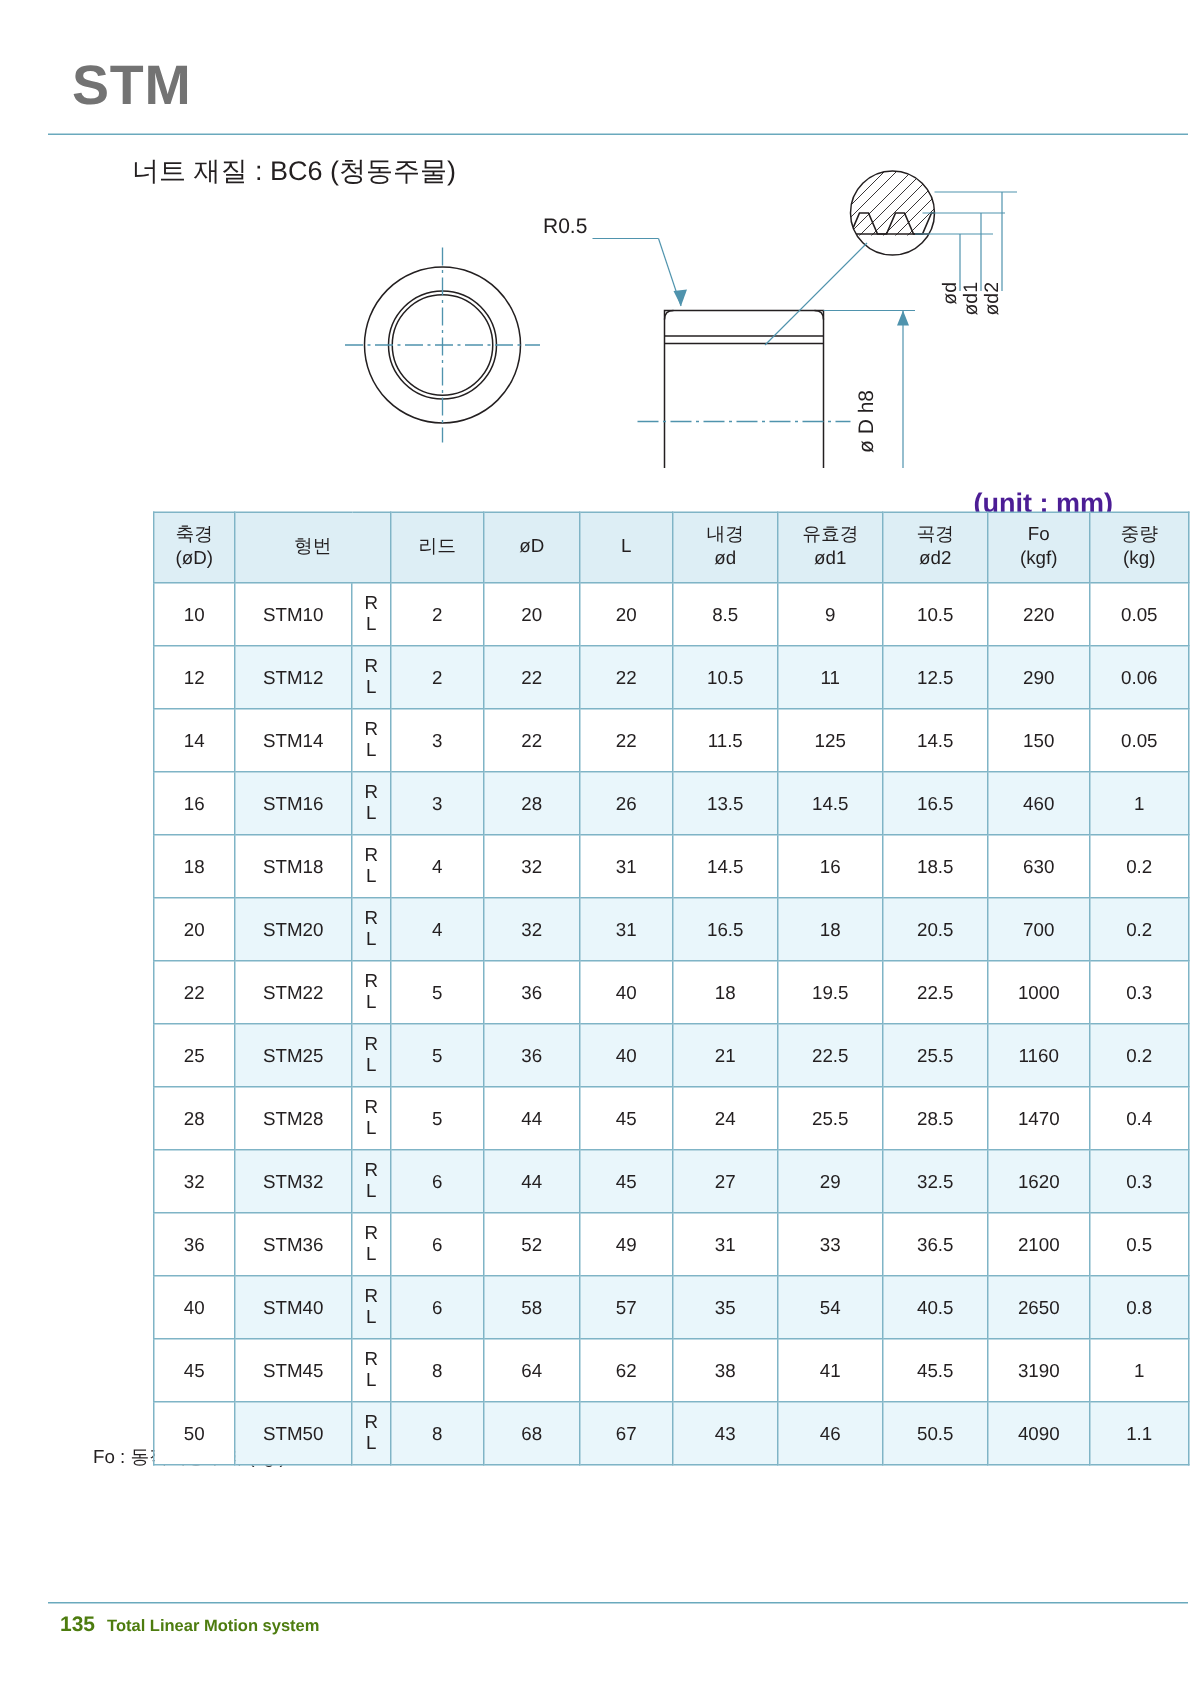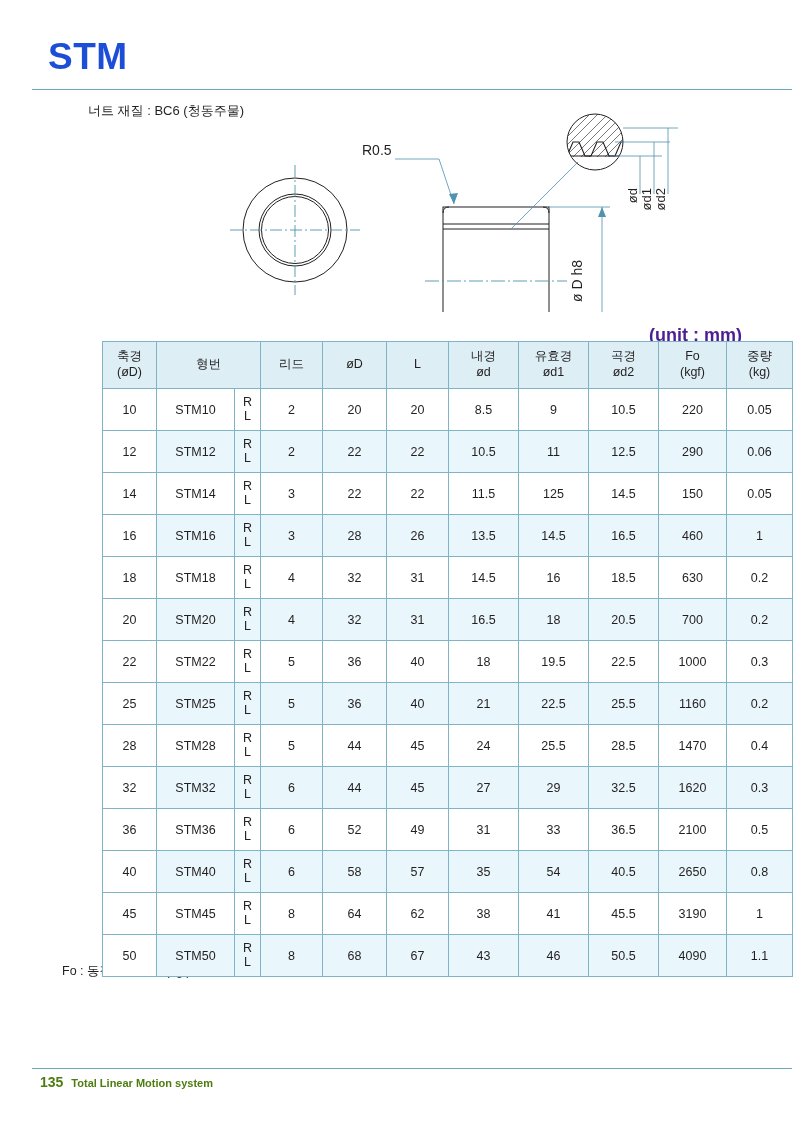--- a/index.html
+++ b/index.html
@@ -17,38 +17,38 @@
   }
 
   
   .page-title {
     position: absolute;
     left: 48px;
     top: 38px;
     font-size: 37px;
     font-weight: bold;
     letter-spacing: 0.5px;
-    color: #1d4ed8;
+    color: #737373;
     line-height: 1;
   }
   .title-rule {
     position: absolute;
     left: 32px;
     top: 89px;
     width: 760px;
     height: 1px;
     background: #6aa9bd;
   }
 
   
   .material-note {
     position: absolute;
     left: 88px;
     top: 102px;
-    font-size: 13px;
+    font-size: 18px;
     color: #231f20;
   }
 
   
   .drawing {
     position: absolute;
     left: 210px;
     top: 112px;
     width: 480px;
     height: 200px;

